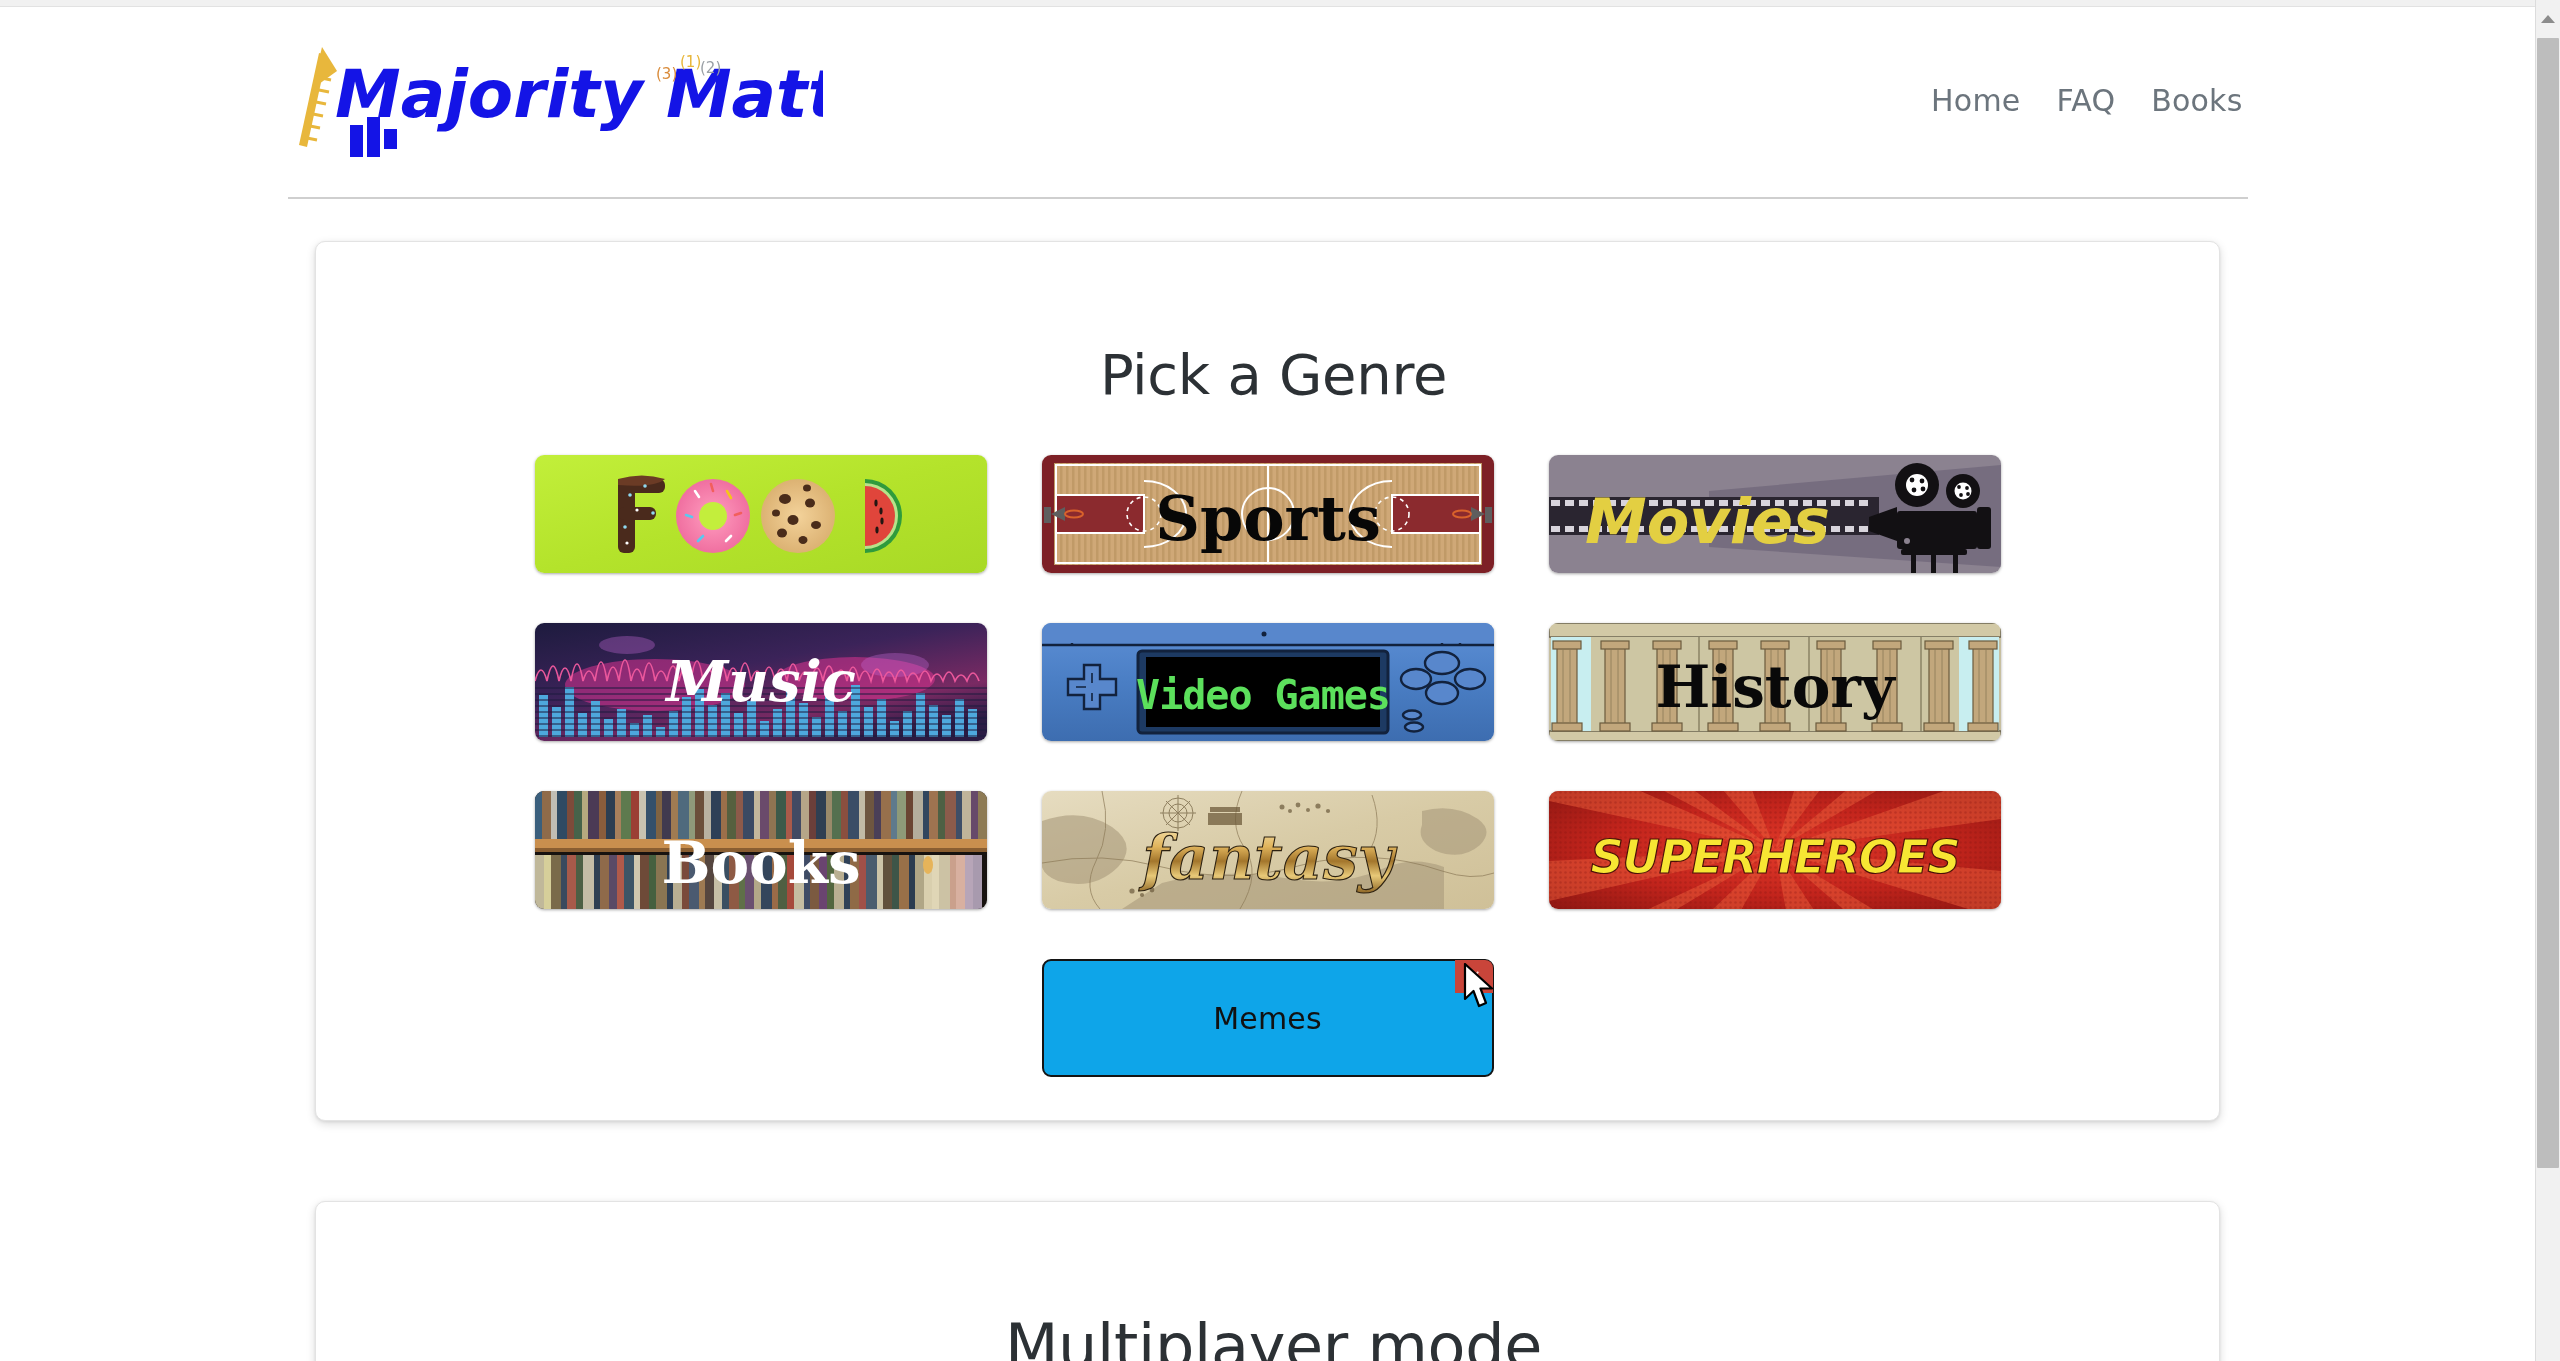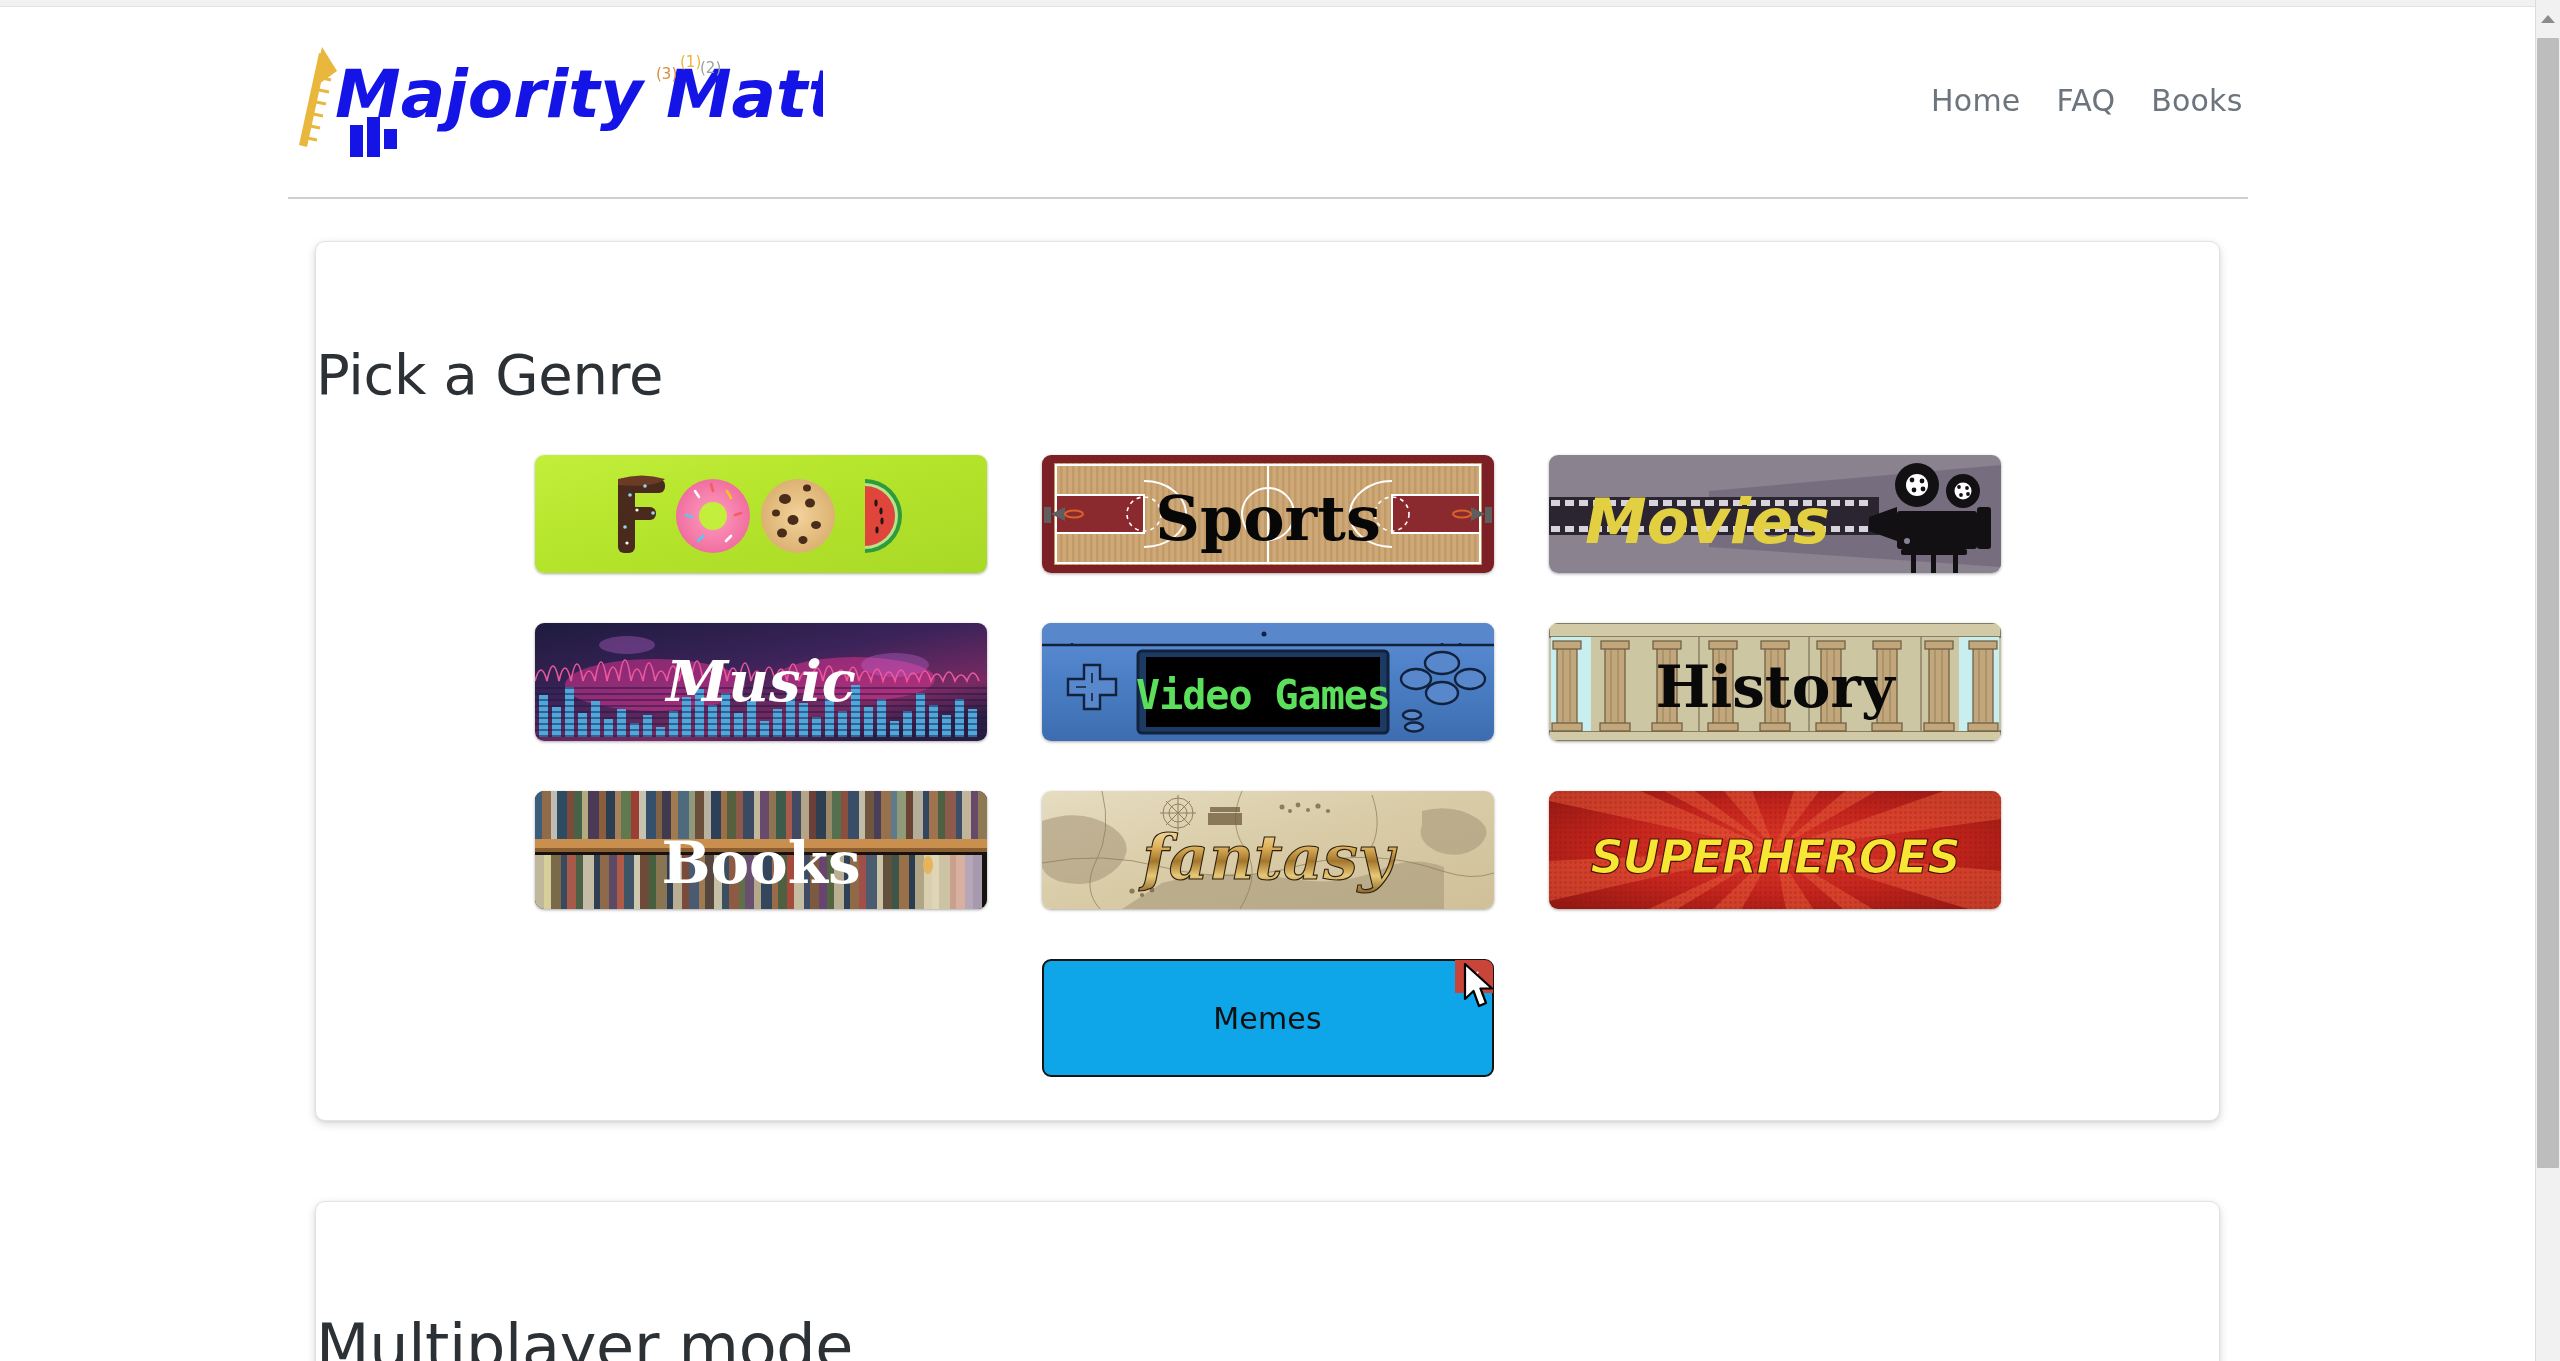--- a/index.html
+++ b/index.html
@@ -95,24 +95,26 @@
     background: #ffffff;
     border: 1px solid #e3e3e3;
     border-radius: 10px;
     box-shadow: 0 3px 10px rgba(0,0,0,.14), 0 1px 3px rgba(0,0,0,.08);
   }
 
   .card-genre { margin-top: 42px; height: 880px; }
   .card-multi { margin-top: 80px; height: 400px; }
 
   .card-title {
+    text-align: center;
     font-family: "DejaVu Sans", sans-serif;
     font-weight: 400;
     color: #2c3135;
     letter-spacing: -0.3px;
+    padding-left: 12px;
   }
 
   .card-genre .card-title { font-size: 56px; padding-top: 100px; }
   .card-multi .card-title { font-size: 62px; padding-top: 108px; }
 
   
   .genre-grid {
     width: 1510px;
     margin: 48px auto 0;
     display: grid;

